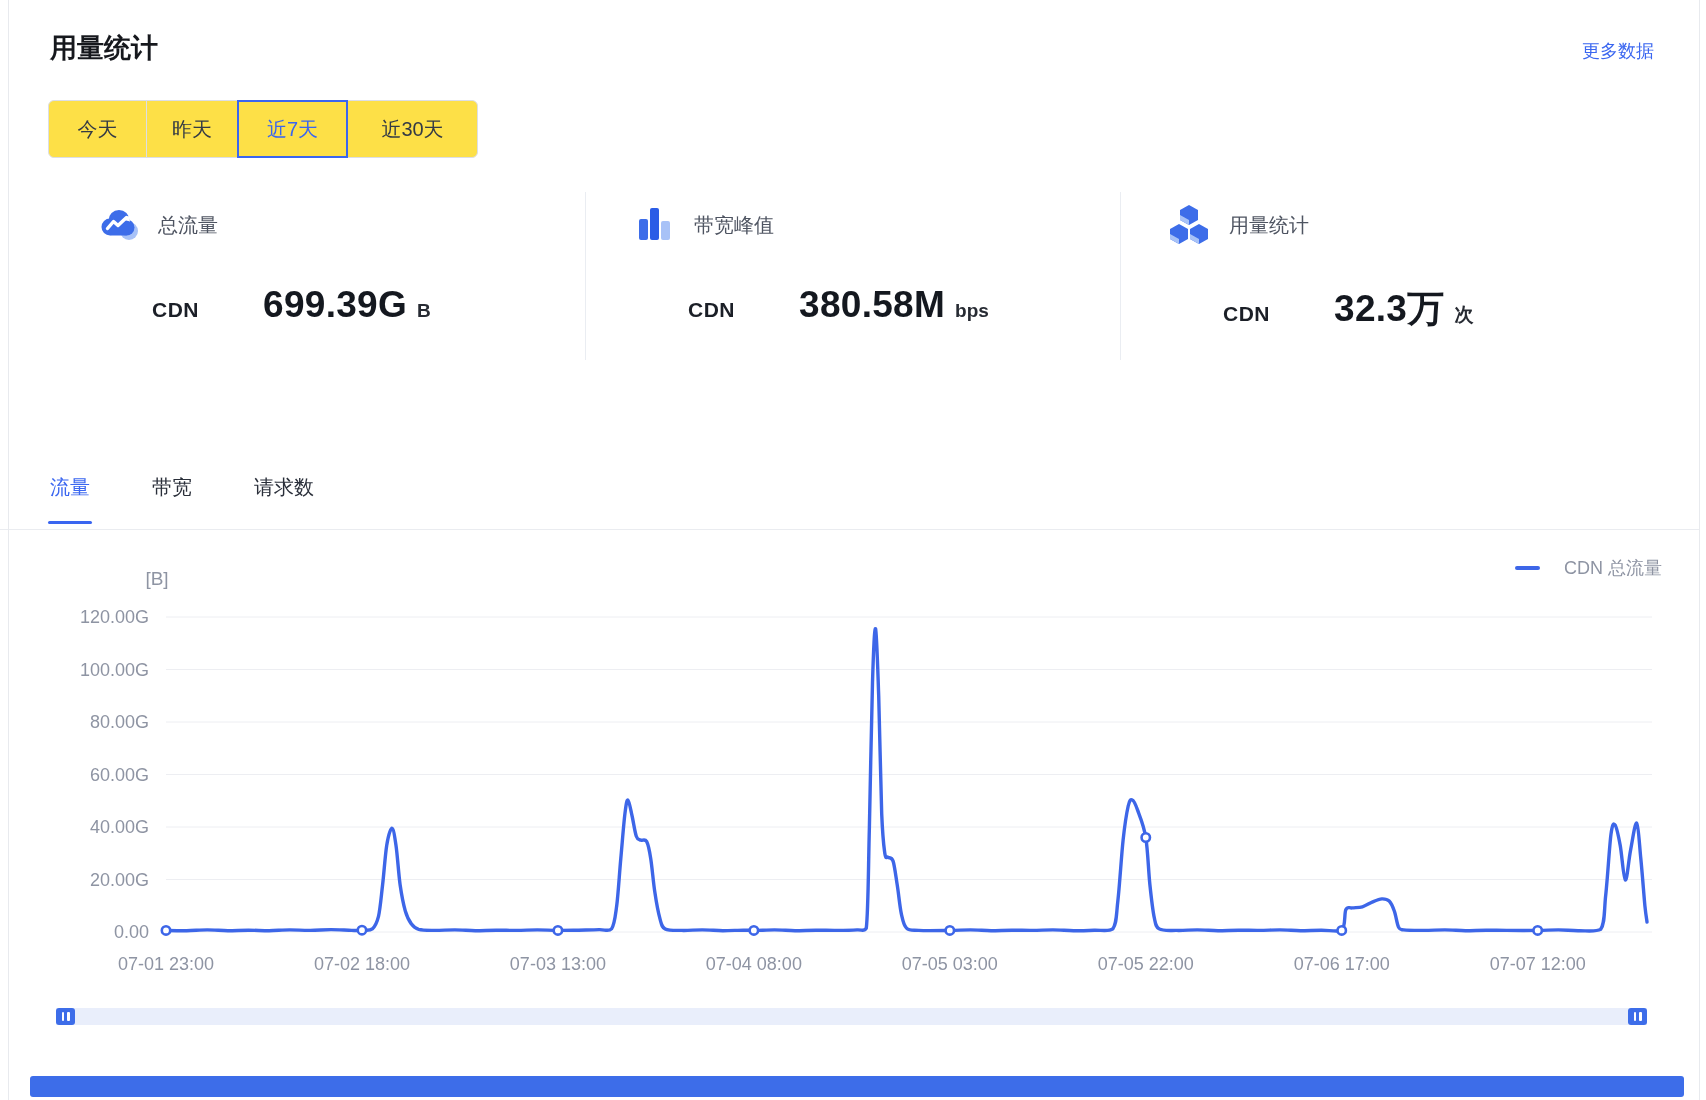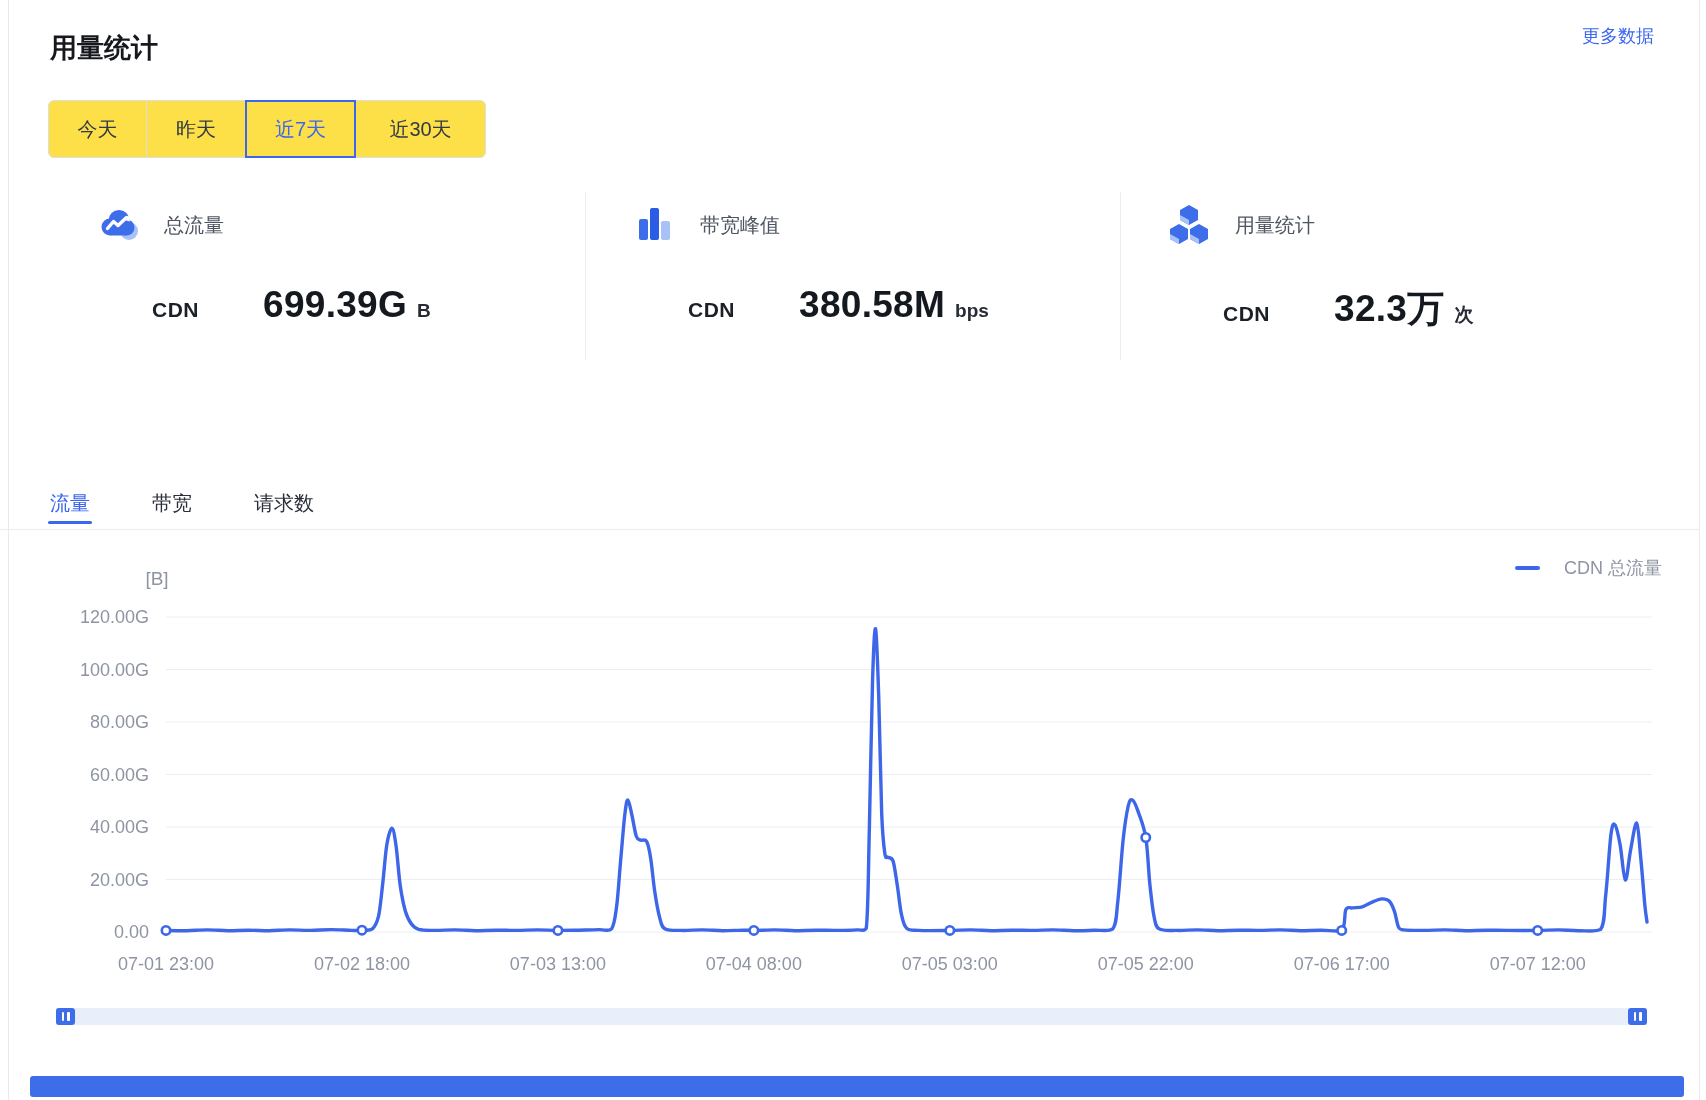--- a/index.html
+++ b/index.html
@@ -7,45 +7,45 @@
     --divider:#EAECF0; --title-text:#16181D; --label-text:#4E5461; --value-text:#14181F;
     --icon-blue:#3D6DE9; --icon-blue-dark:#2B5CE6; --icon-blue-light:#A8C2F7; --track:#E9EEFB;
   }
   *{margin:0;padding:0;box-sizing:border-box;}
   body{font-family:"Liberation Sans","DejaVu Sans",sans-serif;background:#fff;}
   .page{position:relative;width:1706px;height:1100px;background:#fff;overflow:hidden;}
   .edge{position:absolute;top:0;bottom:0;width:1px;background:#E8EAEE;z-index:3;}
   .edge.left{left:8px;} .edge.right{left:1699px;}
 
   .hdr-title{position:absolute;left:50px;top:30px;font-size:27px;font-weight:700;color:var(--title-text);z-index:2;}
-  .hdr-more{position:absolute;right:52px;top:24px;font-size:18px;color:var(--accent);cursor:pointer;text-decoration:none;z-index:2;}
+  .hdr-more{position:absolute;right:52px;top:39px;font-size:18px;color:var(--accent);cursor:pointer;text-decoration:none;z-index:2;}
 
   .range-group{position:absolute;left:48px;top:100px;display:flex;z-index:2;}
   .rbtn{height:58px;display:flex;align-items:center;justify-content:center;font-size:20px;
         color:#333A45;background:#fde047;border:1px solid #DCDEE5;margin-left:-1px;cursor:pointer;position:relative;}
   .rbtn:first-child{border-radius:6px 0 0 6px;margin-left:0;}
   .rbtn:last-child{border-radius:0 6px 6px 0;}
   .rbtn.active{color:var(--accent);border-color:var(--accent);box-shadow:inset 0 0 0 1px var(--accent);z-index:2;}
-  .rbtn.w1{width:99px;} .rbtn.w2{width:100px;} .rbtn.w3{width:111px;} .rbtn.w4{width:131px;}
+  .rbtn.w1{width:99px;} .rbtn.w2{width:92px;} .rbtn.w3{width:111px;} .rbtn.w4{width:131px;}
 
   .stats{position:absolute;left:50px;top:192px;width:1605px;height:168px;display:grid;
          grid-template-columns:535px 535px 535px;z-index:2;}
   .stat-col{padding:10px 0 0 45px;}
   .stat-col + .stat-col{border-left:1px solid #EAEDF2;}
   .stat-head{display:flex;align-items:center;gap:17px;}
   .stat-head .ic{width:46px;height:46px;flex:0 0 46px;}
-  .stat-label{font-size:20px;color:var(--label-text);margin-left:6px;}
+  .stat-label{font-size:20px;color:var(--label-text);}
   .stat-vrow{margin:36px 0 0 57px;display:flex;align-items:baseline;}
   .stat-product{font-size:21px;font-weight:600;color:#1B1F27;letter-spacing:.5px;}
   .stat-value{font-size:37px;font-weight:700;color:var(--value-text);margin-left:64px;letter-spacing:.3px;}
   .stat-unit{font-size:19px;color:#272B33;margin-left:10px;font-weight:600;}
 
   .tabs-bar{position:absolute;left:0;right:7px;top:460px;height:70px;border-bottom:1px solid var(--divider);
             padding:14px 0 0 50px;display:flex;gap:62px;z-index:2;}
-  .ctab{font-size:20px;color:#2A2F3A;cursor:pointer;position:relative;padding-bottom:24px;margin-top:16px;}
+  .ctab{font-size:20px;color:#2A2F3A;cursor:pointer;position:relative;padding-bottom:24px;}
   .ctab.active{color:var(--accent);}
   .ctab.active::after{content:"";position:absolute;left:-2px;right:-2px;bottom:5px;height:3px;
             background:var(--accent);border-radius:2px;}
 
   .legend{position:absolute;top:556px;right:44px;display:flex;align-items:center;gap:24px;z-index:2;}
   .legend-dash{width:25px;height:4px;border-radius:2px;background:var(--line);}
   .legend-label{font-size:18px;color:var(--axis-text);}
 
   #chart{position:absolute;left:0;top:0;z-index:1;}
 

